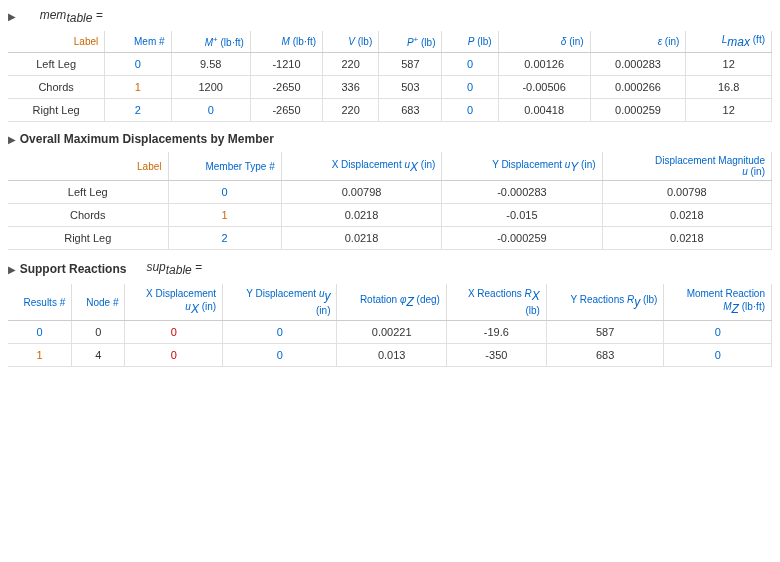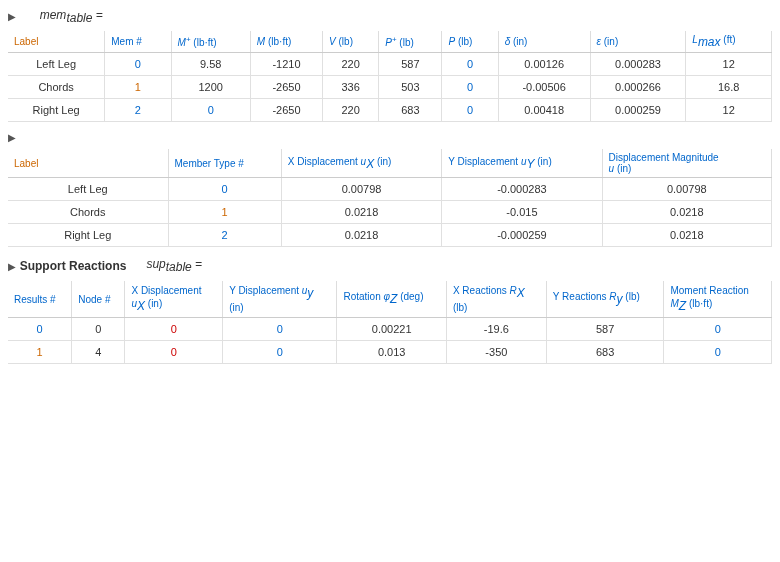--- a/index.html
+++ b/index.html
@@ -37,21 +37,21 @@
       color: #333;
     }
     table {
       border-collapse: collapse;
       width: 100%;
       font-size: 11px;
     }
     th {
       font-weight: normal;
       color: #0066cc;
-      text-align: left;
+      text-align: right;
       padding: 3px 6px;
       border-bottom: 1px solid #ccc;
       border-right: 1px solid #ddd;
       font-size: 10px;
     }
     th.label-col {
       color: #cc6600;
     }
     td {
       padding: 5px 8px;
@@ -152,20 +152,21 @@
           <td>0.000259</td>
           <td>12</td>
         </tr>
       </tbody>
     </table>
   </div>
 
   <div class="section">
     <div class="section-header">
       <span class="section-arrow">▶</span>
+      <span class="section-title">Overall Maximum Displacements by Member</span>
     </div>
     <table>
       <thead>
         <tr>
           <th class="label-col" style="width:160px;">Label</th>
           <th>Member Type #</th>
           <th>X Displacement <i>u<span class="subscript">X</span></i> (in)</th>
           <th>Y Displacement <i>u<span class="subscript">Y</span></i> (in)</th>
           <th style="color:#0066cc;margin-left:44px;">Displacement Magnitude<br><i>u</i> (in)</th>
         </tr>

